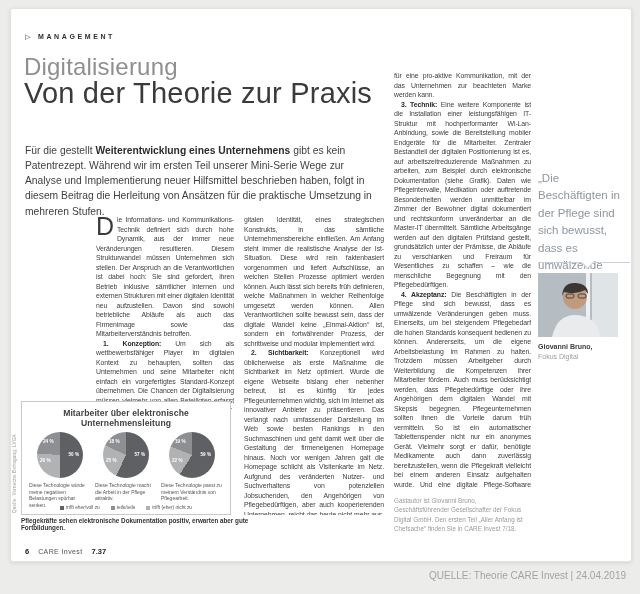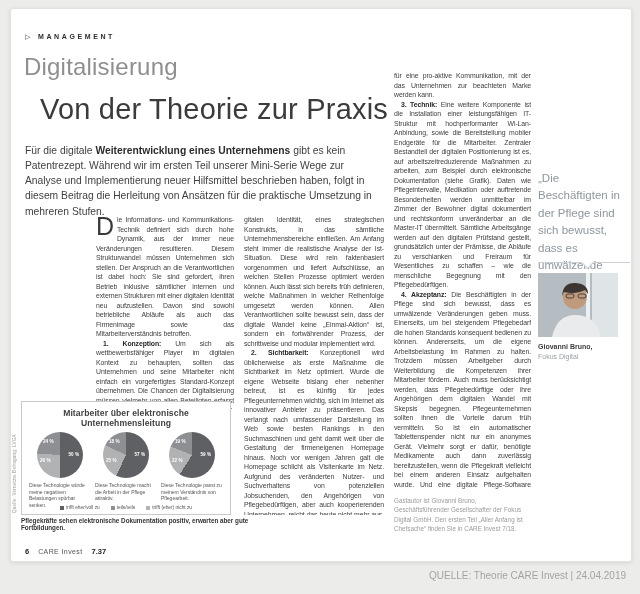--- a/index.html
+++ b/index.html
@@ -13,21 +13,21 @@
     position:absolute;left:10px;top:8px;width:620px;height:552px;
     background:#ffffff;border:1px solid #e2e2e0;border-radius:3px;
     box-shadow:0 1px 4px rgba(0,0,0,.10);
     overflow:hidden;
   }
   
   .kicker{position:absolute;left:14px;top:24px;font-size:7px;letter-spacing:2.6px;color:#2e2e2e;font-weight:700;}
   .kicker .tri{font-size:7px;margin-right:5px;color:#2e2e2e;font-weight:400;}
   
   .title-sm{position:absolute;left:13px;top:44px;font-size:24px;font-weight:400;color:#8f8f8f;letter-spacing:.2px;}
-  .title-lg{position:absolute;left:13px;top:68px;margin:16px;font-size:29px;font-weight:400;color:#3b3b3b;letter-spacing:.2px;}
+  .title-lg{position:absolute;left:13px;top:68px;margin:0;font-size:29px;font-weight:400;color:#3b3b3b;letter-spacing:.2px;}
   
   .intro{position:absolute;left:14px;top:134px;width:348px;margin:0;font-size:10.3px;line-height:1.47;color:#3f3f3f;}
   .intro b{color:#2c2c2c;}
   
   .col{position:absolute;font-size:6.9px;line-height:9.5px;color:#3e3e3e;text-align:justify;
        letter-spacing:-.1px;overflow:hidden;hyphens:auto;}
   .col p{margin:0;}
   .col p.ind{text-indent:7px;}
   .col b.lead{color:#282828;}
   .col1{left:85px;top:206px;width:138px;height:194px;}
@@ -72,21 +72,21 @@
 
 <div class="page">
 
   <div class="kicker">
     <span class="tri">▷</span><span>MANAGEMENT</span>
   </div>
 
   <div class="title-sm">Digitalisierung</div>
   <h1 class="title-lg">Von der Theorie zur Praxis</h1>
 
-  <p class="intro"><span>Für die digitale </span><b>Weiterentwicklung eines Unternehmens</b><span> gibt es kein Patentrezept. Während wir im ersten Teil unserer Mini-Serie Wege zur Analyse und Implementierung neuer Hilfsmittel beschrieben haben, folgt in diesem Beitrag die Herleitung von Ansätzen für die praktische Umsetzung in mehreren Stufen.</span></p>
+  <p class="intro"><span>Für die gestellt </span><b>Weiterentwicklung eines Unternehmens</b><span> gibt es kein Patentrezept. Während wir im ersten Teil unserer Mini-Serie Wege zur Analyse und Implementierung neuer Hilfsmittel beschrieben haben, folgt in diesem Beitrag die Herleitung von Ansätzen für die praktische Umsetzung in mehreren Stufen.</span></p>
 
   <div class="col col1">
     <p><span class="dropcap">D</span><span>ie Informations- und Kommunikations-Technik definiert sich durch hohe Dynamik, aus der immer neue Veränderungen resultieren. Diesem Strukturwandel müssen Unternehmen sich stellen. Der Anspruch an die Verantwortlichen ist dabei hoch: Sie sind gefordert, ihren Betrieb inklusive sämtlicher internen und externen Strukturen mit einer digitalen Identität neu aufzustellen. Davon sind sowohl betriebliche Abläufe als auch das Firmenimage sowie das Mitarbeiterverständnis betroffen.</span></p>
     <p class="ind"><b class="lead">1. Konzeption:</b> <span>Um sich als wettbewerbsfähiger Player im digitalen Kontext zu behaupten, sollten das Unternehmen und seine Mitarbeiter nicht einfach ein vorgefertigtes Standard-Konzept übernehmen. Die Chancen der Digitalisierung müssen vielmehr von allen Beteiligten erfasst und mit Begeisterung gelebt werden. Formuliert die Unternehmensleitung also den Aufbruch in die digitale Welt als angestrebtes Ziel, so muss sich der innovative Gedanke auch bald in der Firmenphilosophie und Außendarstellung widerspiegeln. Es geht um die Entwicklung einer di-</span></p>
   </div>
 
   <div class="col col2">
     <p><span>gitalen Identität, eines strategischen Konstrukts, in das sämtliche Unternehmensbereiche einfließen. Am Anfang steht immer die realistische Analyse der Ist-Situation. Diese wird rein faktenbasiert vorgenommen und liefert Aufschlüsse, an welchen Stellen Prozesse optimiert werden können. Auch lässt sich bereits früh definieren, welche Maßnahmen in welcher Reihenfolge umgesetzt werden können. Allen Verantwortlichen sollte bewusst sein, dass der digitale Wandel keine „Einmal-Aktion“ ist, sondern ein fortwährender Prozess, der schrittweise und modular implementiert wird.</span></p>
     <p class="ind"><b class="lead">2. Sichtbarkeit:</b> <span>Konzeptionell wird üblicherweise als erste Maßnahme die Sichtbarkeit im Netz optimiert. Wurde die eigene Webseite bislang eher nebenher betreut, ist es künftig für jedes Pflegeunternehmen wichtig, sich im Internet als innovativer Anbieter zu präsentieren. Das verlangt nach umfassender Darstellung im Web sowie besten Rankings in den Suchmaschinen und geht damit weit über die Gestaltung der firmeneigenen Homepage hinaus. Noch vor wenigen Jahren galt die Homepage schlicht als Visitenkarte im Netz. Aufgrund des veränderten Nutzer- und Suchverhaltens von potenziellen Jobsuchenden, den Angehörigen von Pflegebedürftigen, aber auch kooperierenden Unternehmen, reicht das heute nicht mehr aus. Die neue Anforderung heißt „Multi-Channel-Präsenz“ und bedeutet, dass zusätzlich zur Webseite weitere Kanäle zielgruppenorientiert bespielt werden müssen. Darum sollten neben der Webseite auch Social-Media-Kanäle, Bewertungsplattformen, Jobportale und der Firmen-Blog mit synchronisierten Inhalten versorgt werden, am besten nach einem vorbereiteten Plan.</span></p>
 

